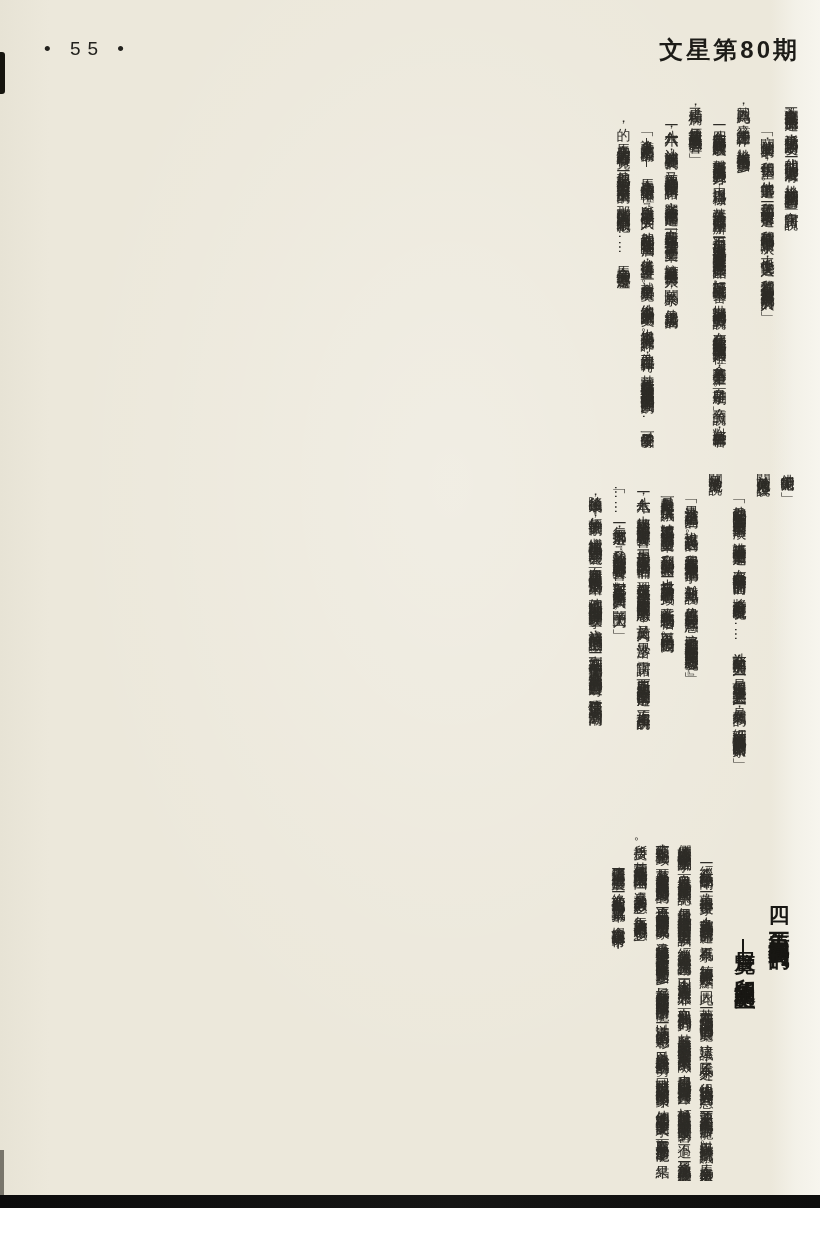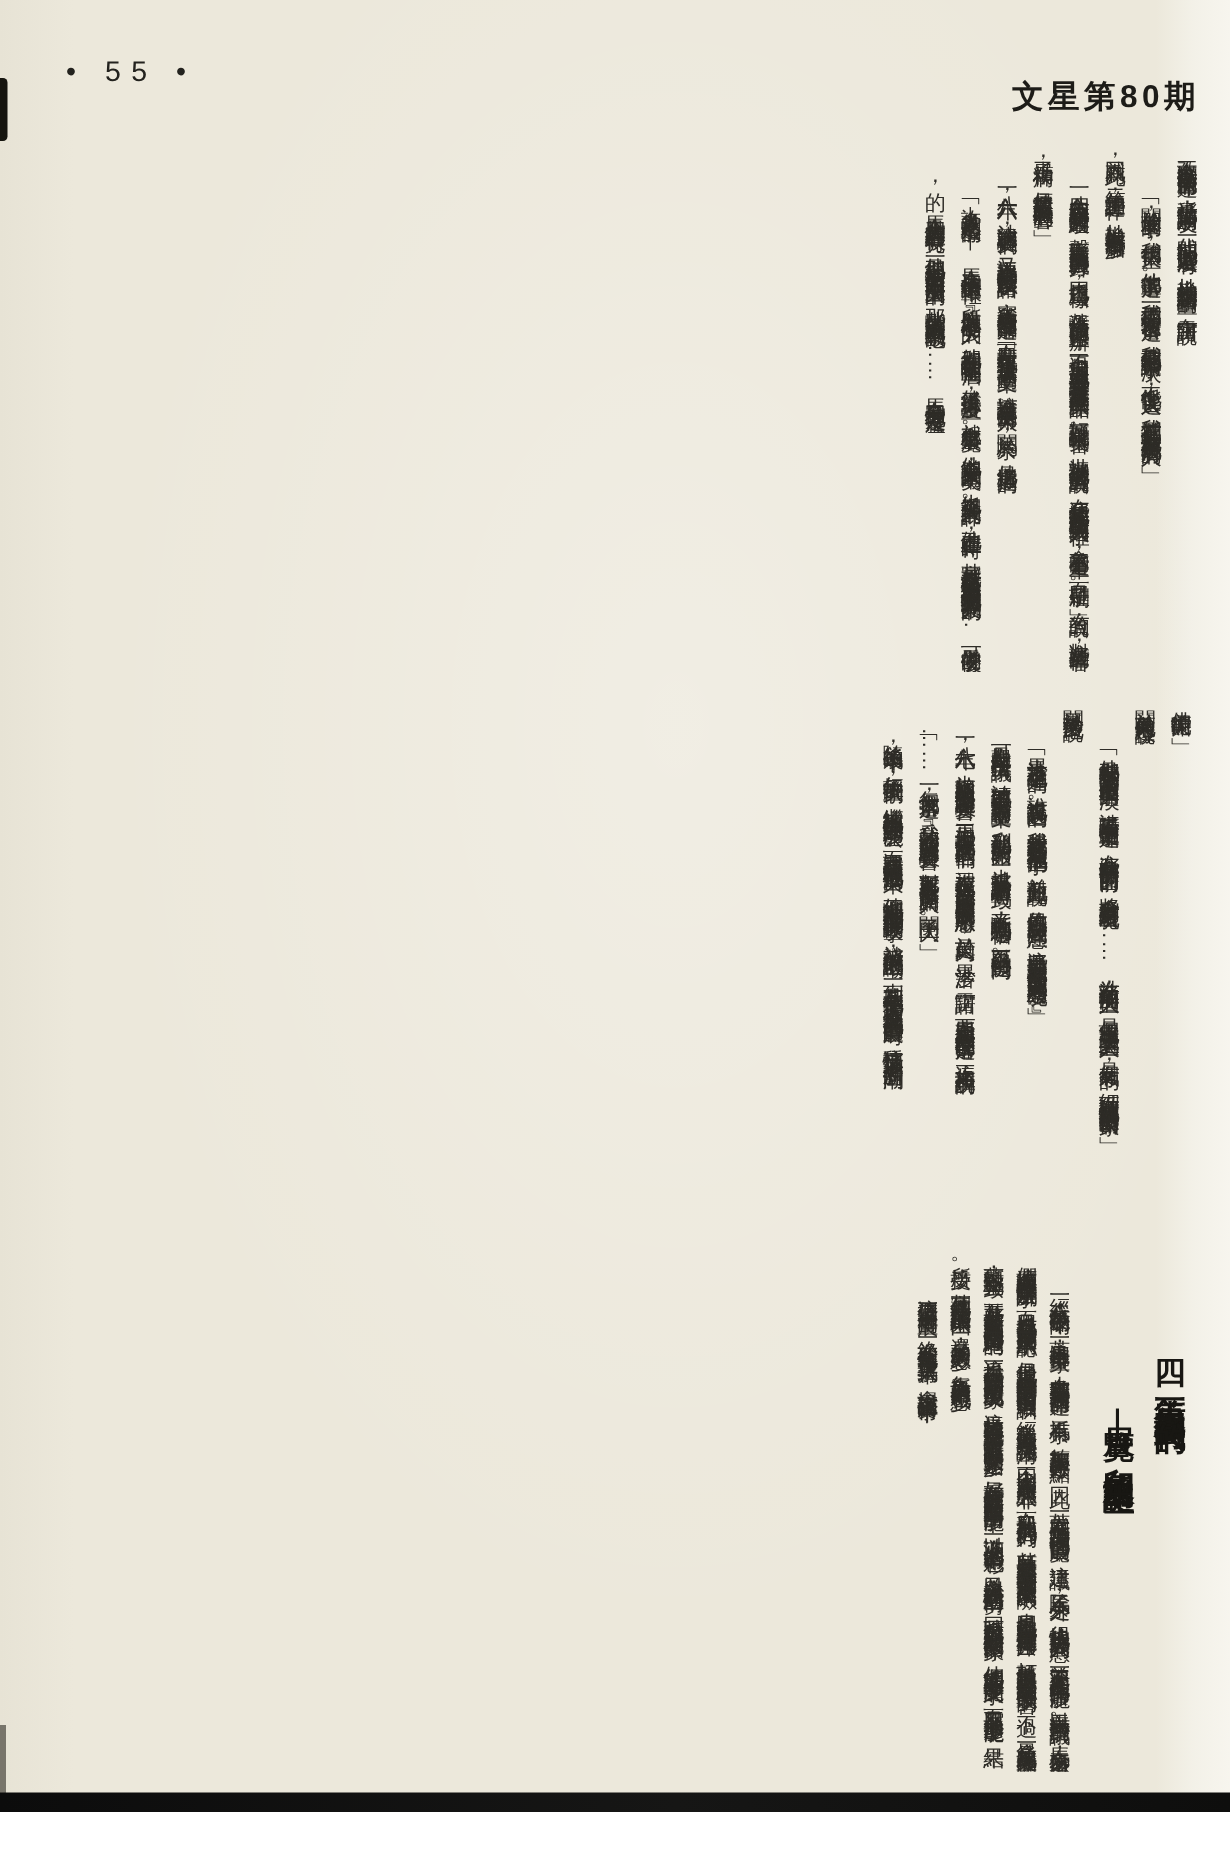--- a/index.html
+++ b/index.html
@@ -15,23 +15,22 @@
     color:#2e2c27;
   }
   
   .page-number{
     position:absolute;top:38px;left:44px;
     font-size:19px;letter-spacing:7px;color:#23221e;
     white-space:nowrap;
   }
   .masthead{
     position:absolute;top:34px;right:20px;
-    font-size:21px;font-weight:bold;letter-spacing:3px;color:#1d1c18;
+    font-size:24px;font-weight:bold;letter-spacing:3px;color:#1d1c18;
     white-space:nowrap;
-    margin-top:16px;
   }
   
   .band{
     position:absolute;
     writing-mode:vertical-rl;
     text-orientation:mixed;
     overflow:hidden;
     font-size:14px;
     letter-spacing:1px;
     line-height:24px;

